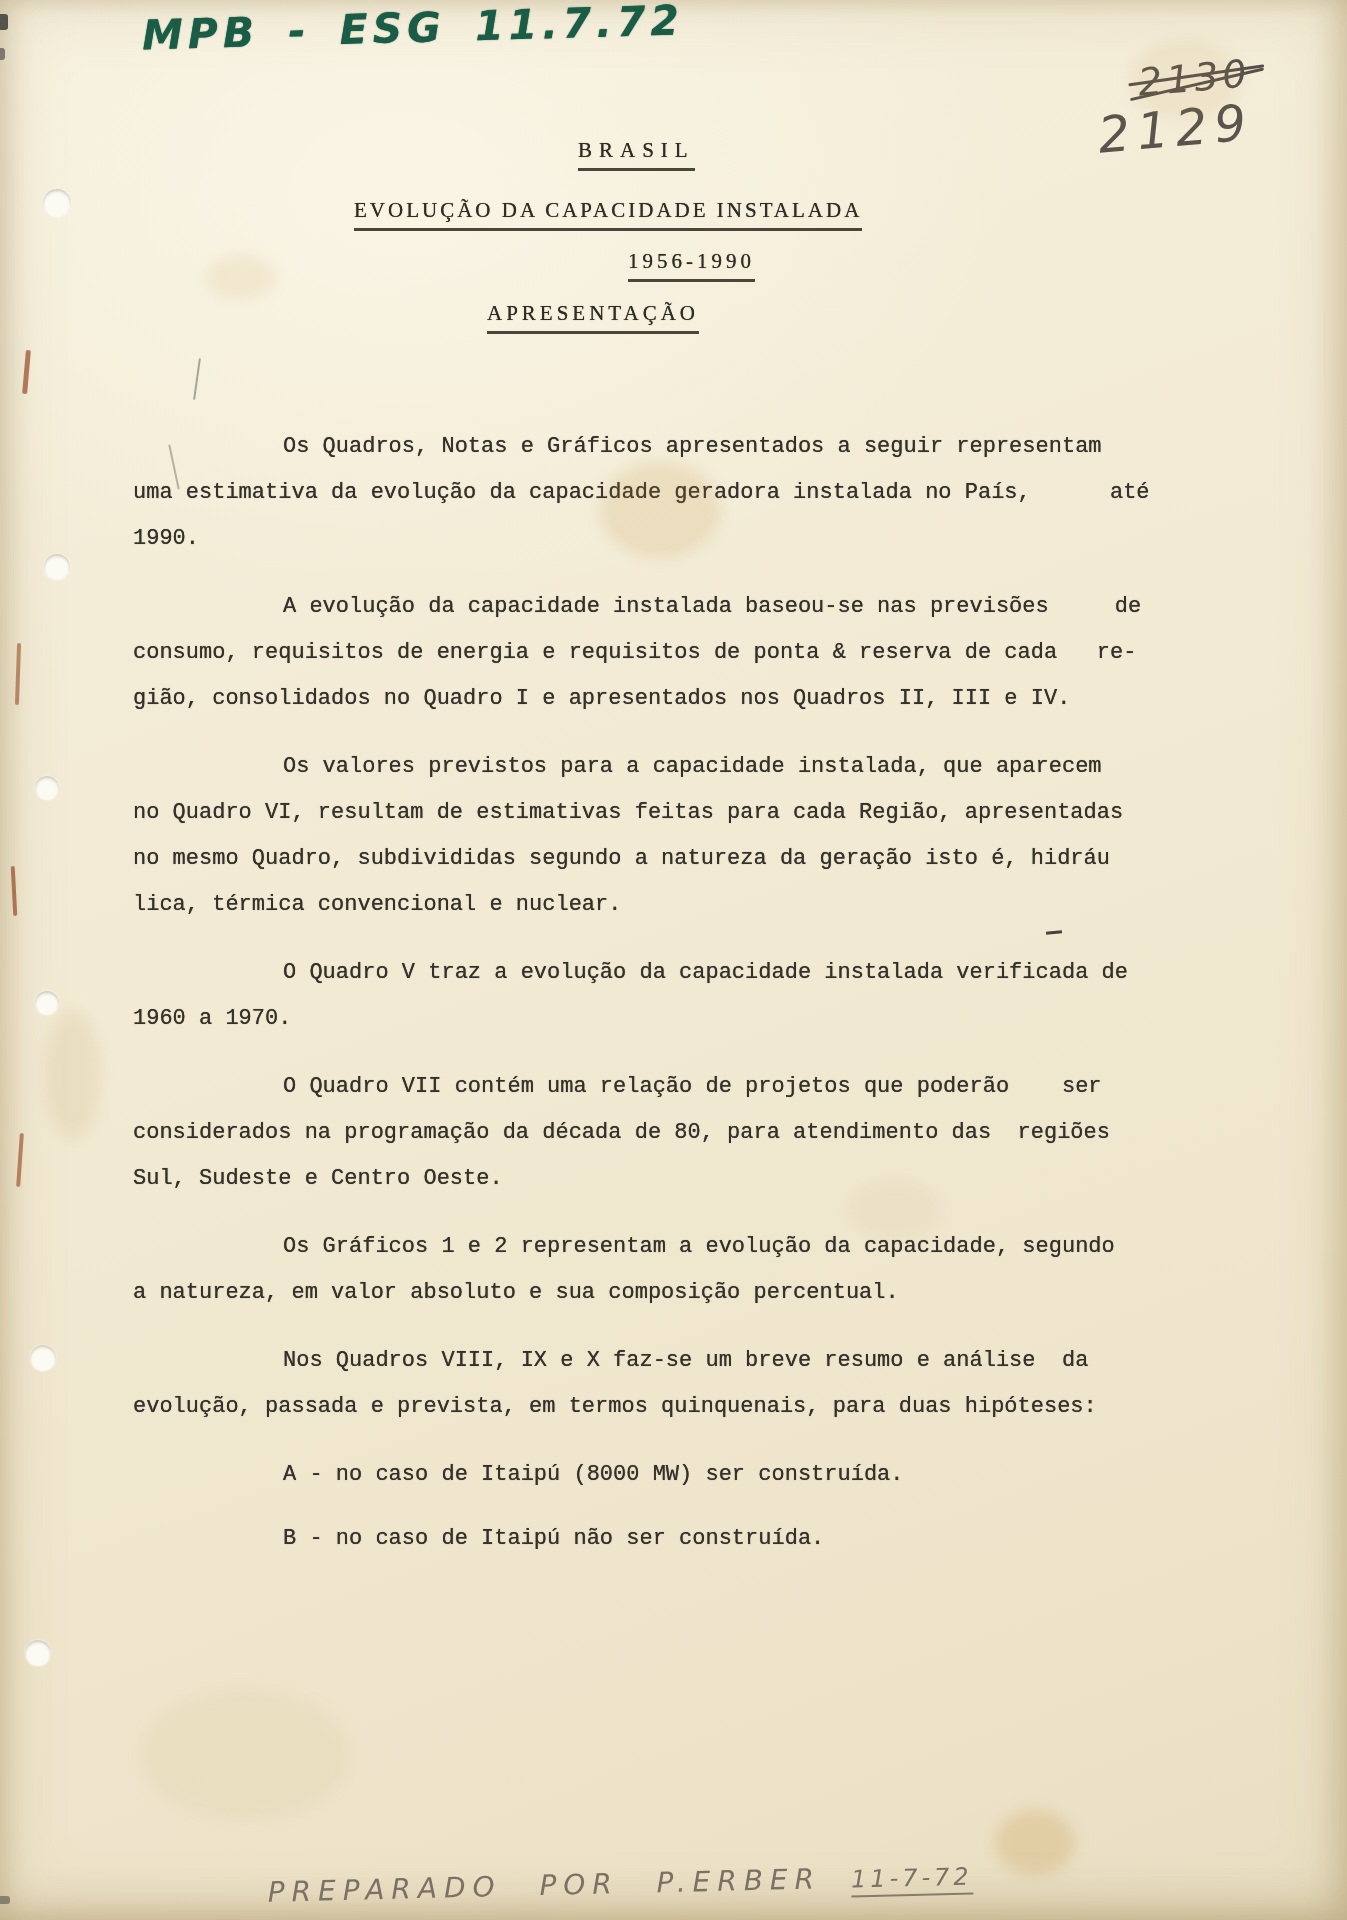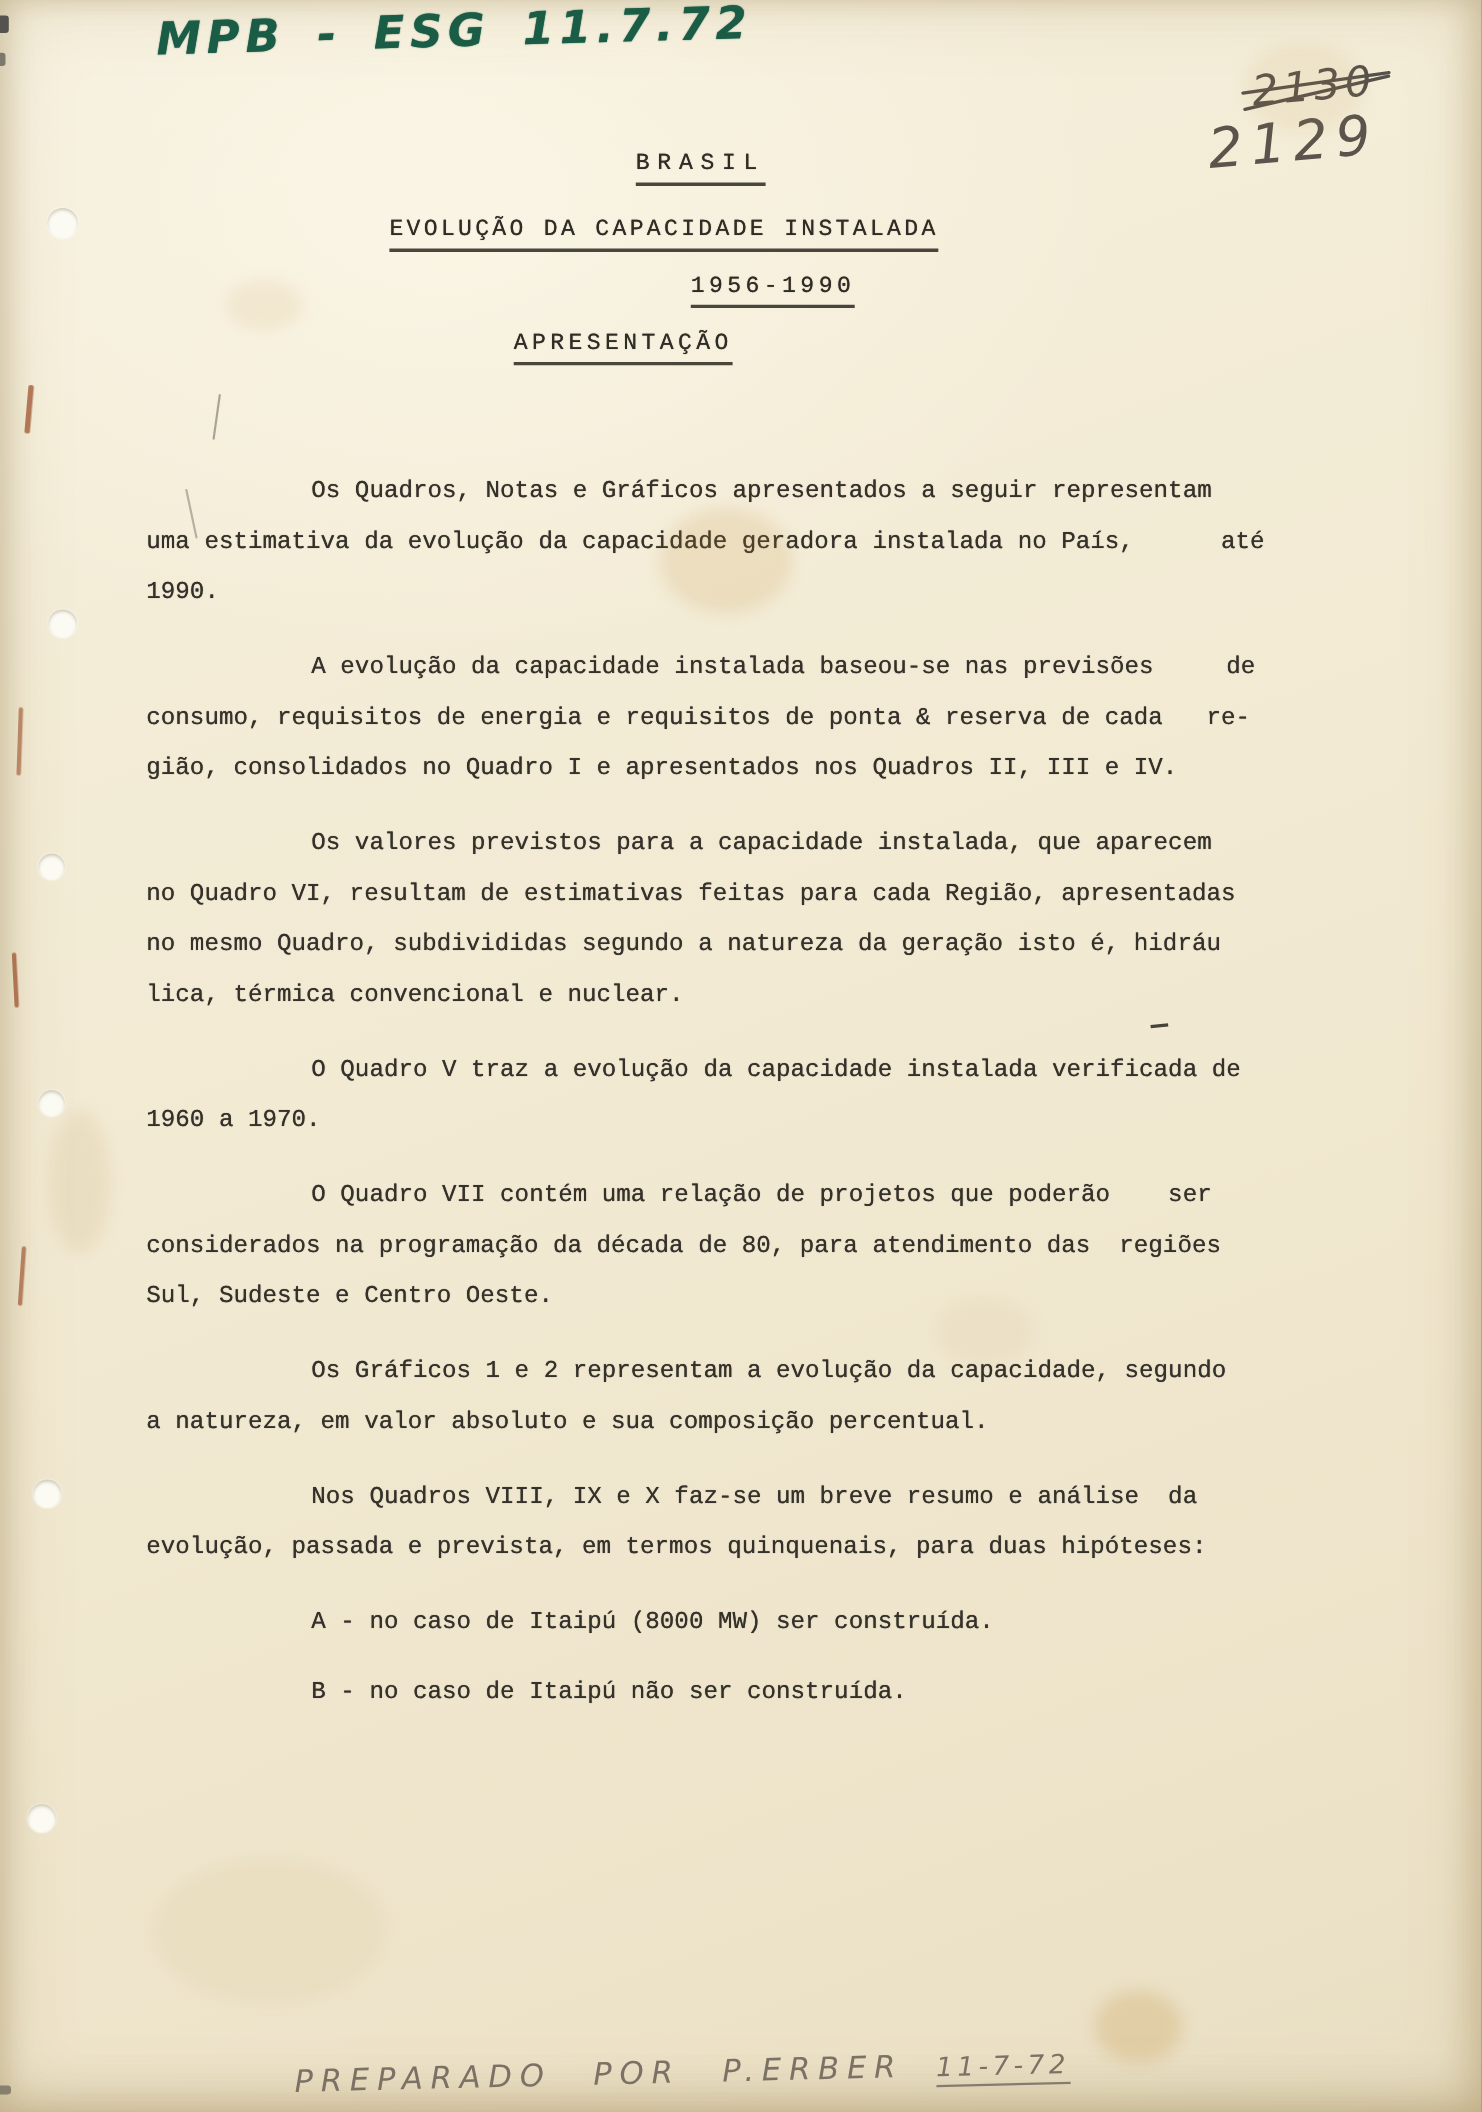--- a/index.html
+++ b/index.html
@@ -15,32 +15,32 @@
       inset 0 0 70px rgba(150,120,60,0.18),
       inset -14px 0 26px rgba(140,110,60,0.14),
       inset 0 -20px 34px rgba(140,110,60,0.16),
       inset 10px 0 20px rgba(120,95,50,0.10);
     font-family:"Liberation Mono", monospace;
   }
 
   
   .heading{
     position:absolute;
-    font-family:Liberation Mono, monospace;
+    font-family:Liberation Serif, serif;
     font-size:21px;
     color:#2f2c25;
     white-space:pre;
     border-bottom:3px solid rgba(49,45,37,0.88);
     padding-bottom:5px;
     text-shadow:0 0 0.7px rgba(44,40,32,0.9);
   }
   .h-title{left:578px;top:138px;letter-spacing:7px;}
   .h-subtitle{left:354px;top:198px;letter-spacing:3px;}
   .h-period{left:628px;top:249px;letter-spacing:4px;}
-  .h-section{left:467px;top:301px;letter-spacing:4px;text-align:center;}
+  .h-section{left:487px;top:301px;letter-spacing:4px;text-align:center;}
 
   
   .body-text{
     position:absolute;left:133px;top:424px;width:990px;
     font-size:22px;line-height:46px;color:#34302a;
     white-space:pre;
     text-shadow:0 0 0.7px rgba(44,40,32,0.85);
   }
   .para{margin:0 0 22px 0;}
   .line{height:46px;}

